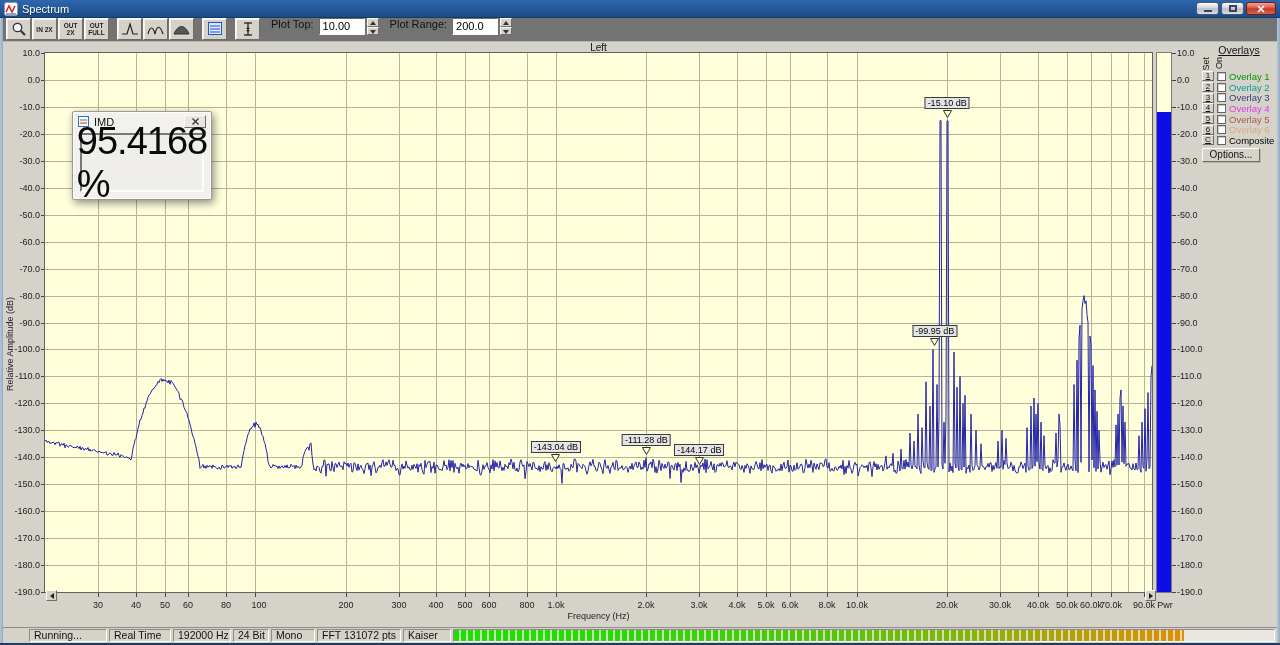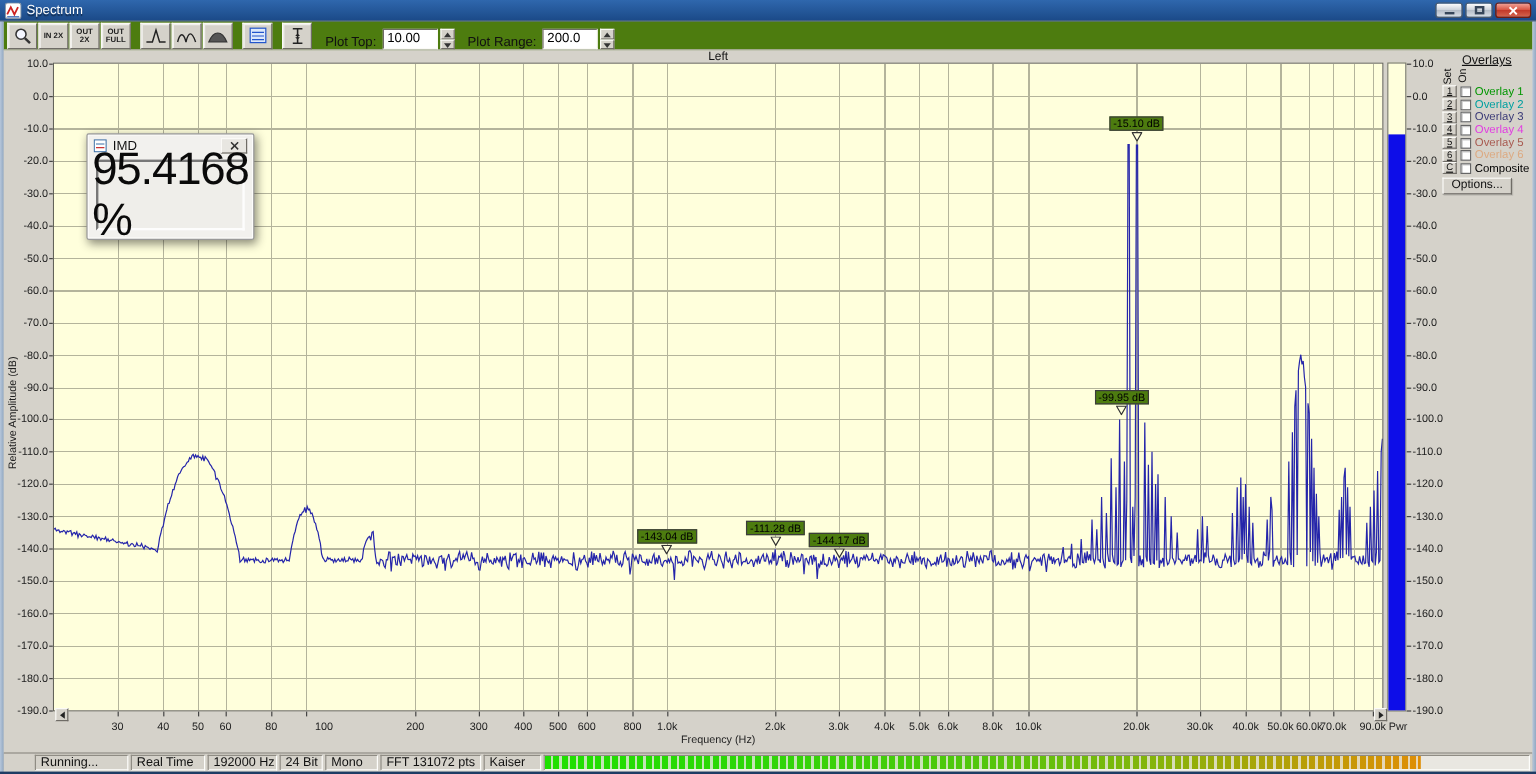--- a/index.html
+++ b/index.html
@@ -20,21 +20,21 @@
     background:linear-gradient(#f0a296,#da5846 45%,#c23a2a 52%,#d4654f); }
   .glyph-min { width:8px; height:2px; background:#37465a; margin-top:4px; }
   .glyph-max { width:8px; height:7px; border:2px solid #37465a; background:transparent; }
   .frame-left,.frame-right { position:absolute; top:18px; bottom:0; width:3px;
     background:linear-gradient(90deg,#b6c6da,#93a9c2); z-index:20; }
   .frame-left{left:0;} .frame-right{right:0;}
   .frame-bottom { position:absolute; left:0; right:0; bottom:0; height:2px; background:#1e3c64; z-index:21; }
 
   
   .toolbar { position:absolute; left:3px; right:3px; top:18px; height:24px;
-    background:#4d7c0f; display:flex; align-items:flex-end; padding-left:3px; gap:1px;
+    background:#737373; display:flex; align-items:flex-start; padding-left:3px; gap:1px;
     border-bottom:1px solid #b9b6ae; }
   .tbtn { width:25px; height:22px; background:#d5d2ca; border:1px solid;
     border-color:#fbfaf7 #6f6c66 #6f6c66 #fbfaf7; box-shadow:inset 1px 1px 0 #ffffffaa;
     display:flex; align-items:center; justify-content:center; padding:0; cursor:default; }
   .tbtn .t2 { font-size:6.5px; line-height:7px; font-weight:bold; color:#222;
     width:18px; text-align:center; white-space:normal; }
   .gap { margin-left:7px; }
   .tblabel { font-size:11px; color:#111; margin:0 4px 0 10px; }
   .tbinput { width:46px; height:17px; background:#fff; border:1px solid;
     border-color:#6f6c66 #fbfaf7 #fbfaf7 #6f6c66; font-size:11px; line-height:15px;
@@ -59,21 +59,21 @@
     font-size:9px; color:#222; }
   .ylab { position:absolute; left:0; width:40px; text-align:right; font-size:9px;
     height:10px; line-height:10px; color:#222; }
   .rlab { position:absolute; left:1177px; width:36px; text-align:left; font-size:9px;
     height:10px; line-height:10px; color:#222; }
   .ltick { position:absolute; width:3px; height:1px; background:#444; }
   .rtick { position:absolute; width:4px; height:1px; background:#444; }
   .xtick { position:absolute; top:551px; width:1px; height:4px; background:#444; }
   .xlab { position:absolute; top:558px; width:48px; text-align:center; font-size:9px; color:#222; }
   .mbox { position:absolute; font-size:9px; height:12px; line-height:10px; padding:0 2px;
-    background:#4d7c0f; border:1px solid #3c3c3c; color:#000; white-space:nowrap; z-index:5; }
+    background:#e5e5e5; border:1px solid #3c3c3c; color:#000; white-space:nowrap; z-index:5; }
   .pwrlab { position:absolute; left:1150px; top:558px; width:30px; text-align:center;
     font-size:9px; color:#222; }
   #pwr-bar { position:absolute; left:1156px; top:10px; width:16px; height:541px;
     border:1px solid #7c7c74; }
   #pwr-fill { position:absolute; left:0; right:0; bottom:0; }
   .sbtn { position:absolute; top:548px; width:11px; height:11px; background:#d5d2ca;
     border:1px solid; border-color:#fbfaf7 #6f6c66 #6f6c66 #fbfaf7;
     display:flex; align-items:center; justify-content:center; }
   .tri-l { width:0; height:0; border-top:3px solid transparent; border-bottom:3px solid transparent;
     border-right:4px solid #222; }
@@ -366,21 +366,21 @@
         <div class="xlab" style="left: 74px;">30</div>
         <div class="xtick" style="left: 136px;"></div>
         <div class="xlab" style="left: 112px;">40</div>
         <div class="xtick" style="left: 165px;"></div>
         <div class="xlab" style="left: 141px;">50</div>
         <div class="xtick" style="left: 188px;"></div>
         <div class="xlab" style="left: 164px;">60</div>
         <div class="xtick" style="left: 226px;"></div>
         <div class="xlab" style="left: 202px;">80</div>
         <div class="xtick" style="left: 255px;"></div>
-        <div class="xlab" style="left: 246px;">100</div>
+        <div class="xlab" style="left: 235px;">100</div>
         <div class="xtick" style="left: 346px;"></div>
         <div class="xlab" style="left: 322px;">200</div>
         <div class="xtick" style="left: 399px;"></div>
         <div class="xlab" style="left: 375px;">300</div>
         <div class="xtick" style="left: 436px;"></div>
         <div class="xlab" style="left: 412px;">400</div>
         <div class="xtick" style="left: 465px;"></div>
         <div class="xlab" style="left: 441px;">500</div>
         <div class="xtick" style="left: 489px;"></div>
         <div class="xlab" style="left: 465px;">600</div>

